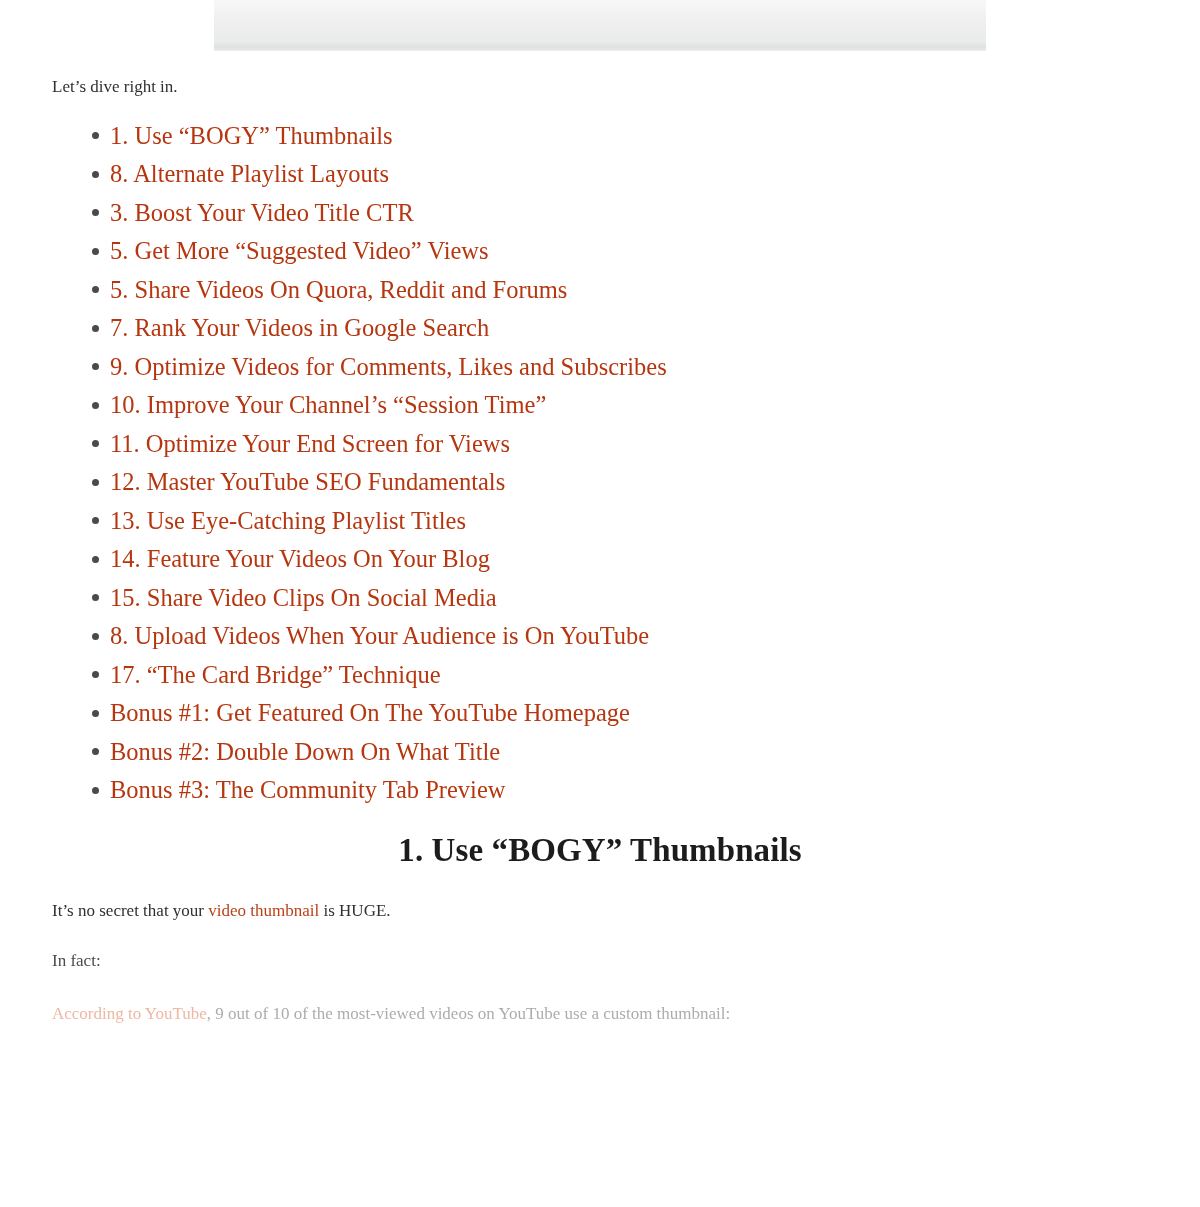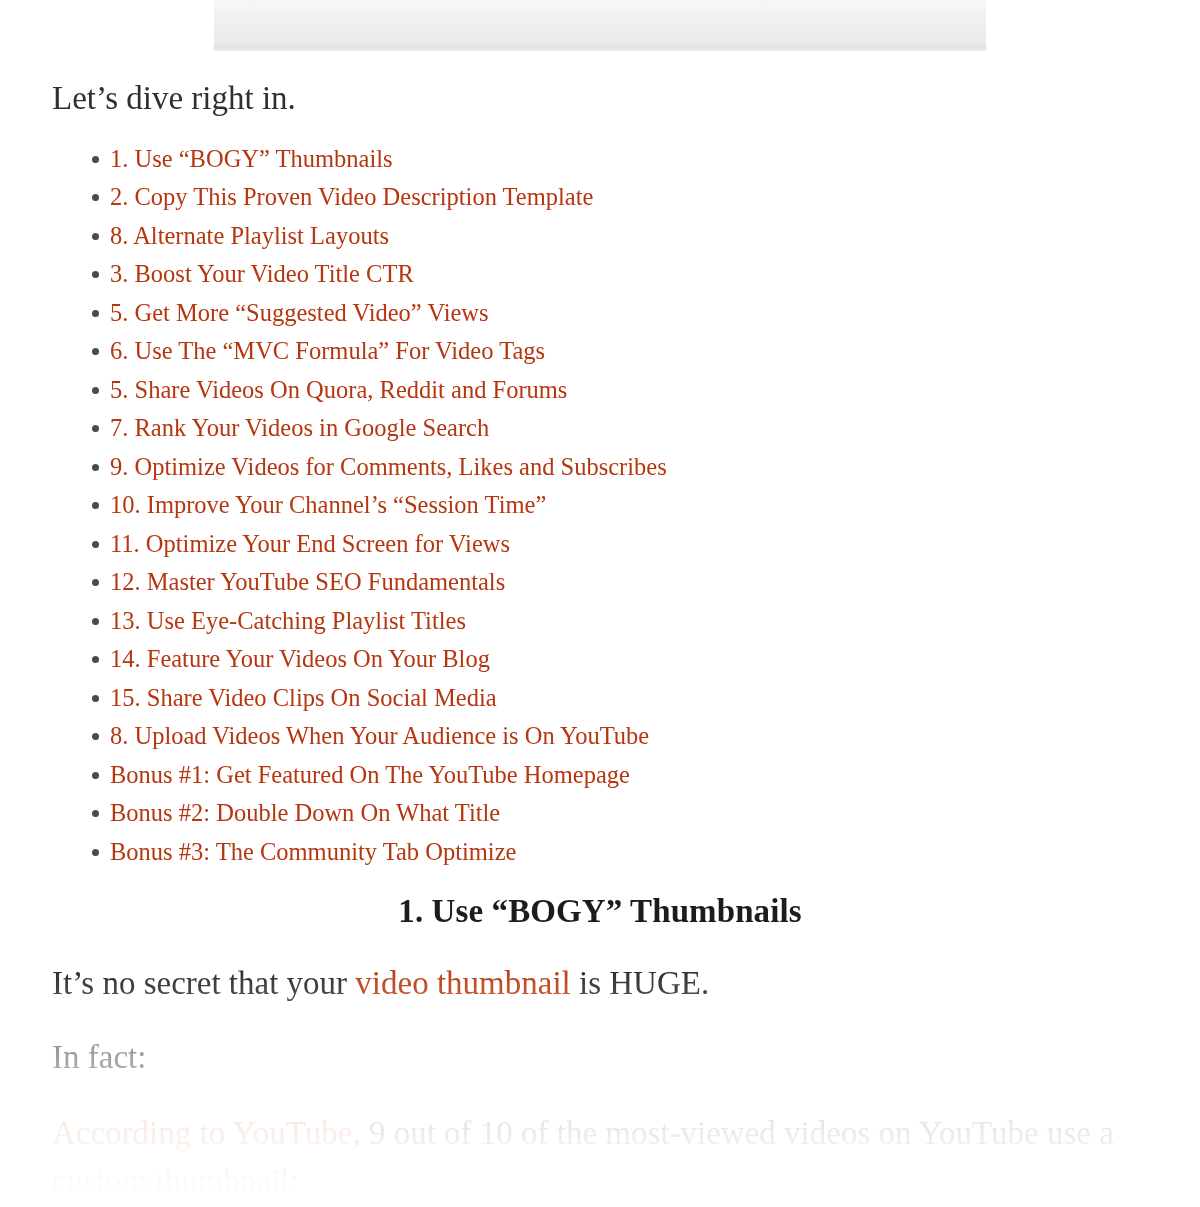--- a/index.html
+++ b/index.html
@@ -47,21 +47,21 @@
   .article {
     position: absolute;
     left: 0;
     top: 51px;
     width: 1200px;
   }
 
   .para {
     margin: 0;
     padding: 0 52px 0 52px;
-    font-size: 33px;
+    font-size: 17px;
     line-height: 1.45;
     color: #2f3030;
   }
   .para.p-intro { padding-top: 24px; }
 
   .toc {
     list-style: none;
     margin: 17px 0 0 0;
     padding: 0 0 0 52px;
   }
@@ -128,38 +128,37 @@
 <body>
 
 <div class="media-strip"></div>
 
 <div class="article">
 
   <p class="para p-intro">Let’s dive right in.</p>
 
   <ul class="toc">
     <li><a href="#">1. Use “BOGY” Thumbnails</a></li>
-    <li><a href="#">2. Copy This Proven Video Description Template</a></li>
     <li><a href="#">8. Alternate Playlist Layouts</a></li>
     <li><a href="#">3. Boost Your Video Title CTR</a></li>
     <li><a href="#">5. Get More “Suggested Video” Views</a></li>
-    <li><a href="#">6. Use The “MVC Formula” For Video Tags</a></li>
     <li><a href="#">5. Share Videos On Quora, Reddit and Forums</a></li>
     <li><a href="#">7. Rank Your Videos in Google Search</a></li>
     <li><a href="#">9. Optimize Videos for Comments, Likes and Subscribes</a></li>
     <li><a href="#">10. Improve Your Channel’s “Session Time”</a></li>
     <li><a href="#">11. Optimize Your End Screen for Views</a></li>
     <li><a href="#">12. Master YouTube SEO Fundamentals</a></li>
     <li><a href="#">13. Use Eye-Catching Playlist Titles</a></li>
     <li><a href="#">14. Feature Your Videos On Your Blog</a></li>
     <li><a href="#">15. Share Video Clips On Social Media</a></li>
     <li><a href="#">8. Upload Videos When Your Audience is On YouTube</a></li>
+    <li><a href="#">17. “The Card Bridge” Technique</a></li>
     <li><a href="#">Bonus #1: Get Featured On The YouTube Homepage</a></li>
     <li><a href="#">Bonus #2: Double Down On What Title</a></li>
-    <li><a href="#">Bonus #3: The Community Tab Optimize</a></li>
+    <li><a href="#">Bonus #3: The Community Tab Preview</a></li>
   </ul>
 
   <h2 class="section-title">1. Use “BOGY” Thumbnails</h2>
 
   <p class="para p-huge"><span>It’s no secret that your </span><a class="inline-link" href="#">video thumbnail</a><span> is HUGE.</span></p>
 
   <p class="para p-infact">In fact:</p>
 
   <p class="para p-stat"><a class="inline-link" href="#">According to YouTube</a><span>, 9 out of 10 of the most-viewed videos on YouTube use a custom thumbnail:</span></p>
 

